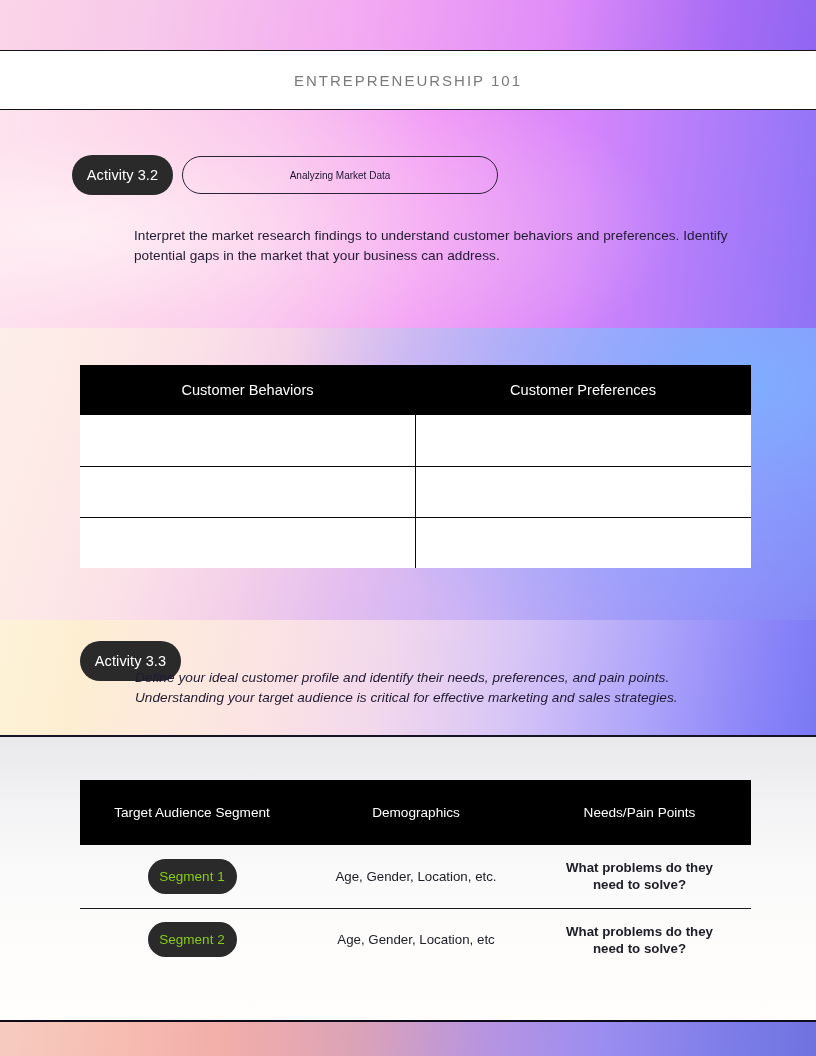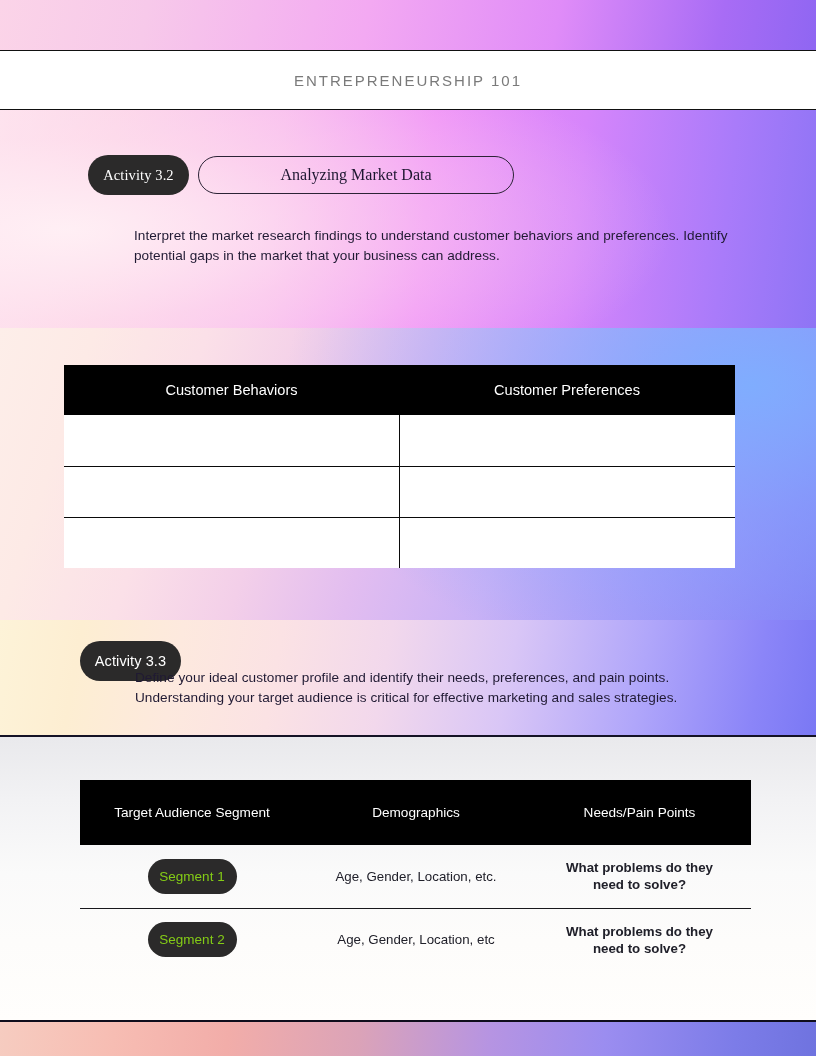--- a/index.html
+++ b/index.html
@@ -180,37 +180,37 @@
 
   .activity-title-pill {
     border: 1.3px solid #2c2336;
     border-radius: 30px;
     height: 38px;
     width: 316px;
     display: flex;
     align-items: center;
     justify-content: center;
     color: #1d1630;
-    font-size: 16px;
+    font-size: 10px;
     background: transparent;
   }
 
   .activity-desc {
     position: absolute;
     color: #201a33;
     font-size: 13.6px;
     line-height: 20px;
     letter-spacing: 0.05px;
     margin-left: 45px;
   }
 
   
   .table-one {
     position: absolute;
-    left: 64px;
+    left: 80px;
     top: 365px;
     width: 671px;
     border-collapse: collapse;
     table-layout: fixed;
   }
 
   .table-one th {
     background: #000000;
     color: #ffffff;
     font-weight: 400;
@@ -297,21 +297,21 @@
   </div>
 
   <div class="band band-two"></div>
   <div class="band band-three"></div>
   <div class="band band-four"></div>
   <div class="band-four-line"></div>
   <div class="band band-five"></div>
   <div class="band-bottom-line"></div>
   <div class="band band-bottom"></div>
 
-  <div class="activity-row" style="left:88px; top:155px;font-family:Liberation Serif, serif;">
+  <div class="activity-row" style="left:72px; top:155px;">
     <div class="activity-badge">Activity 3.2</div>
     <div class="activity-title-pill">Analyzing Market Data</div>
   </div>
 
   <div class="activity-desc" style="left:89px; top:226px; width:640px;">Interpret the market research findings to understand customer behaviors and preferences. Identify potential gaps in the market that your business can address.</div>
 
   <table class="table-one">
     <colgroup>
       <col class="col-a">
       <col class="col-b">
@@ -335,21 +335,21 @@
         <td></td>
         <td></td>
       </tr>
     </tbody>
   </table>
 
   <div class="activity-row" style="left:80px; top:641px;">
     <div class="activity-badge">Activity 3.3</div>
   </div>
 
-  <div class="activity-desc" style="left:90px; top:668px; width:600px;">Define your ideal customer profile and identify their needs, preferences, and pain points. Understanding your target audience is critical for effective marketing and sales strategies.</div>
+  <div class="activity-desc" style="left:90px; top:668px; width:600px;font-style:italic;">Define your ideal customer profile and identify their needs, preferences, and pain points. Understanding your target audience is critical for effective marketing and sales strategies.</div>
 
   <table class="table-two">
     <colgroup>
       <col class="t2-c1">
       <col class="t2-c2">
       <col class="t2-c3">
     </colgroup>
     <thead>
       <tr>
         <th>Target Audience Segment</th>

